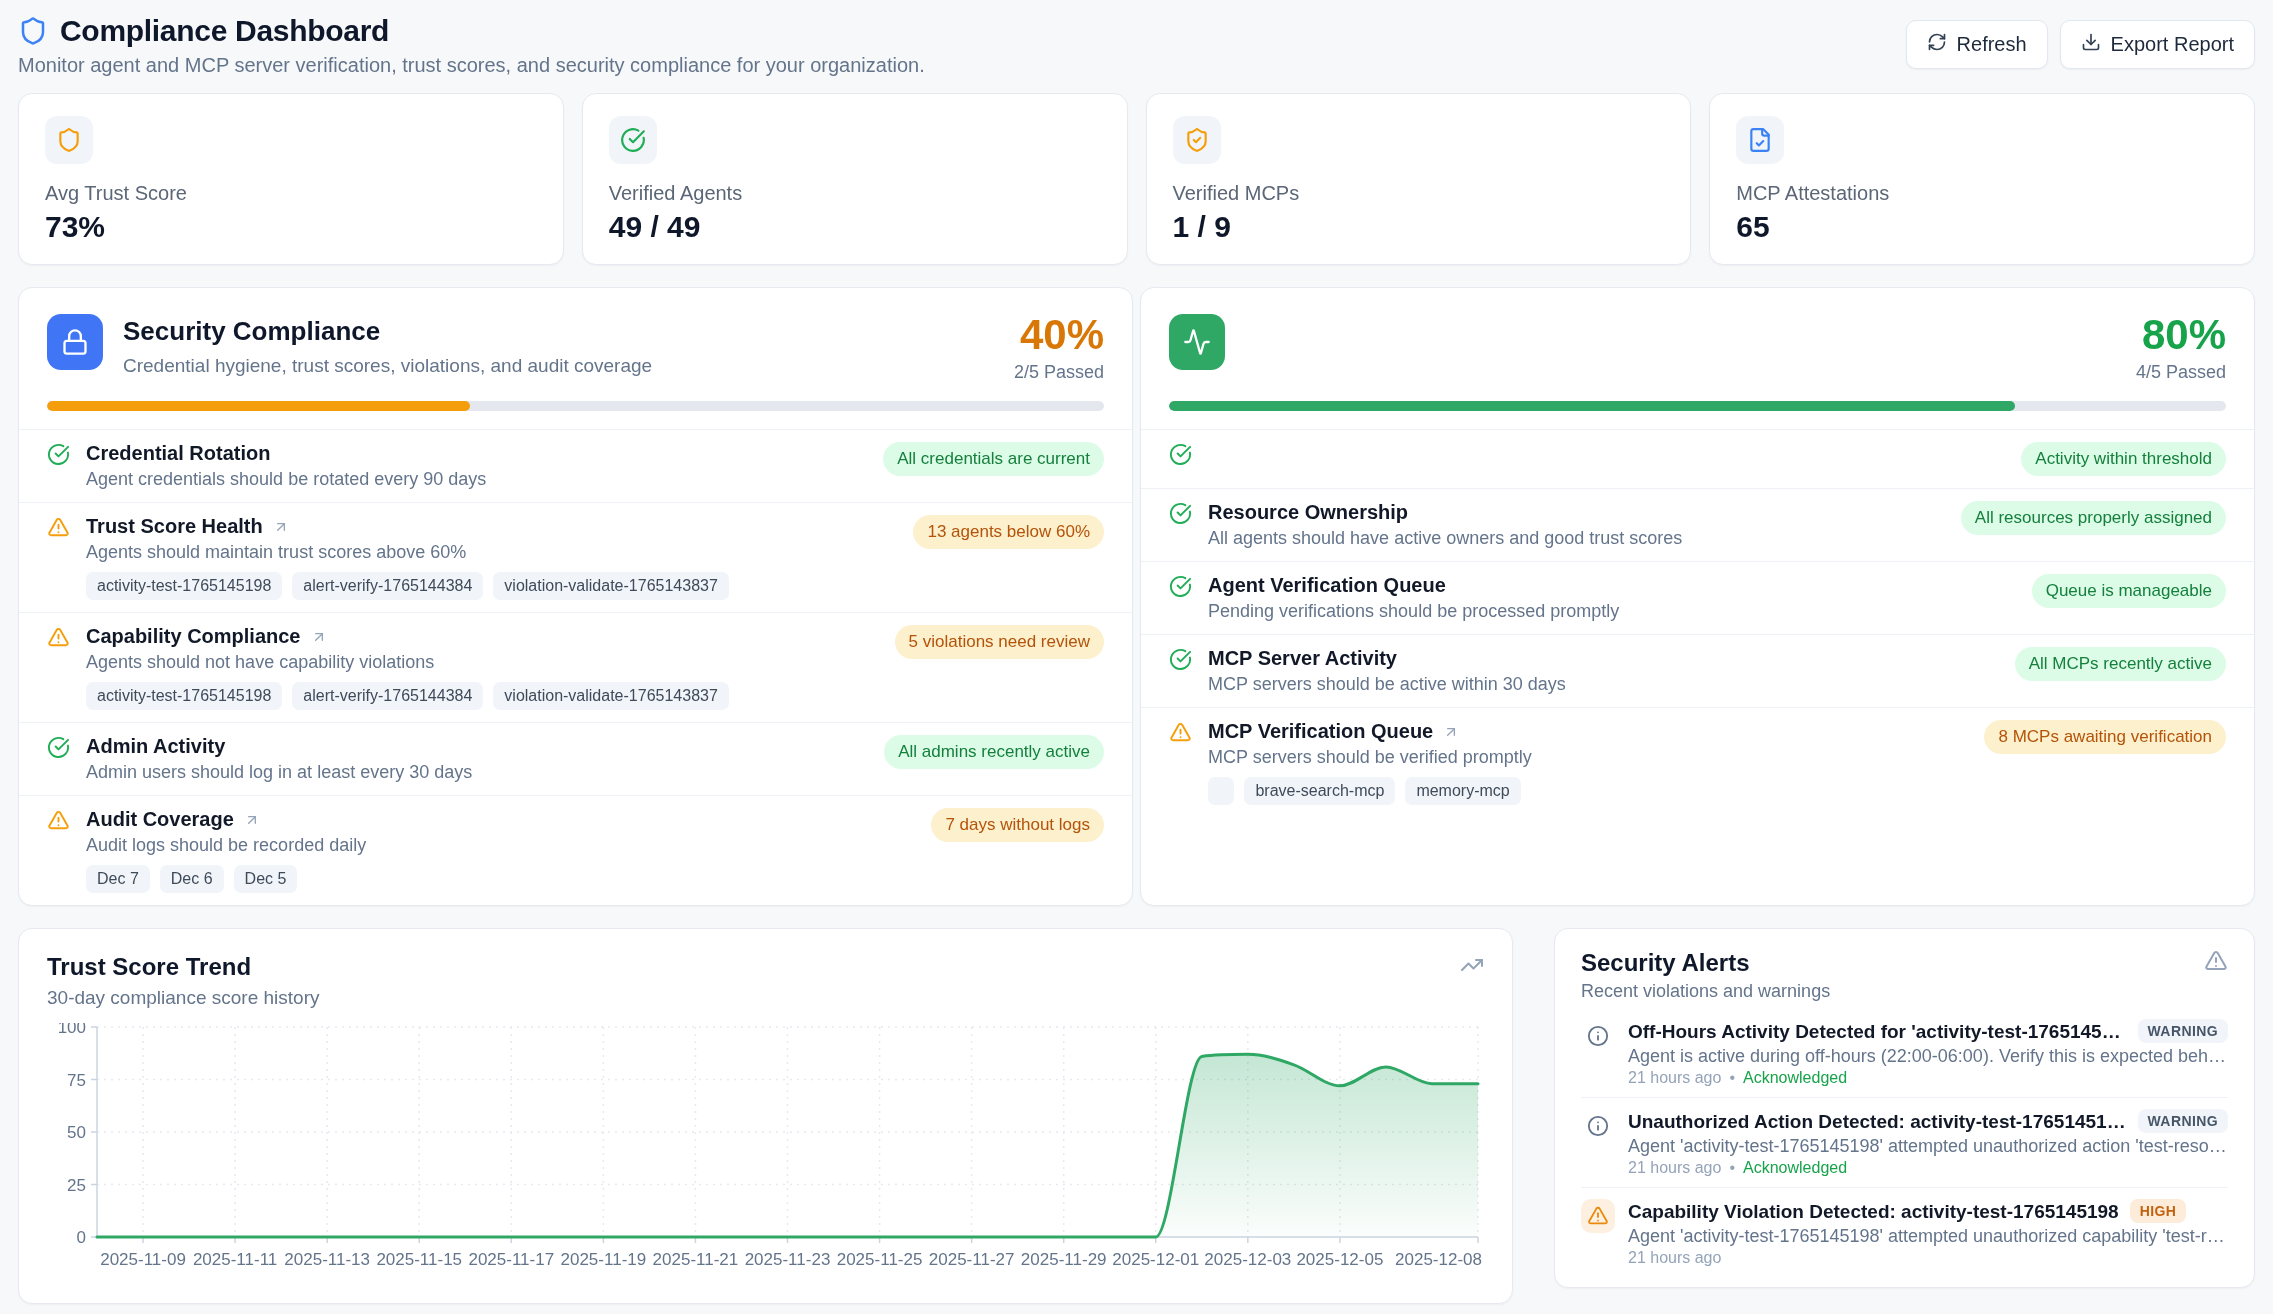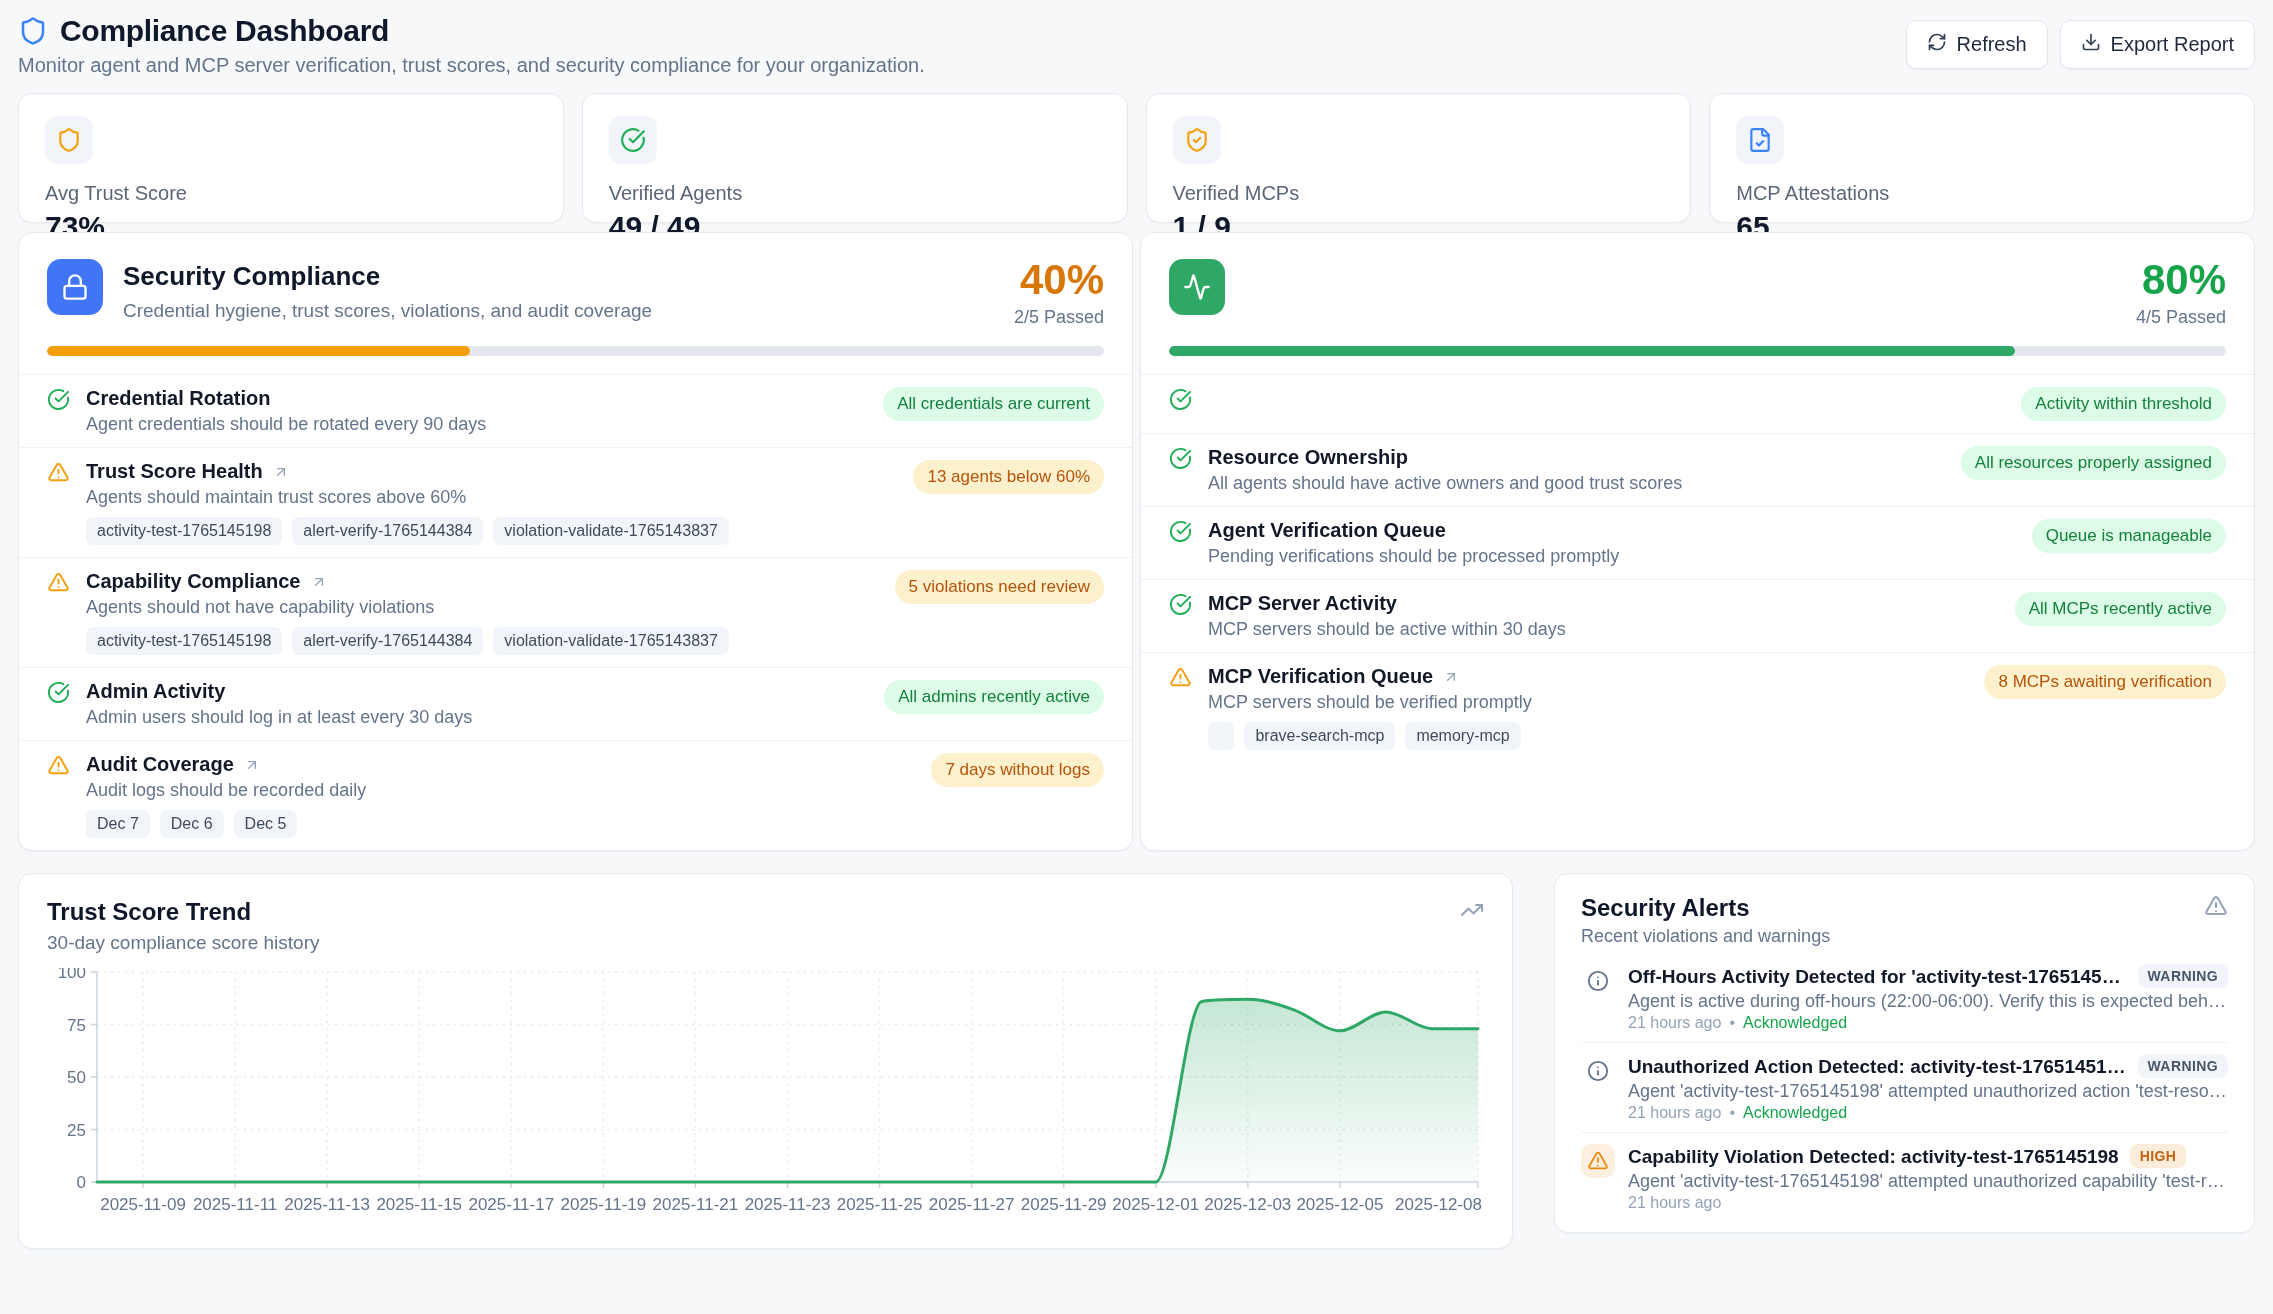--- a/index.html
+++ b/index.html
@@ -29,34 +29,34 @@
   .btn svg { width:20px; height:20px; color:#334155; }
 
   
   .panel {
     background:#fff; border:1px solid #e6eaf0; border-radius:14px;
     box-shadow:0 1px 2px rgba(16,24,40,.04);
   }
 
   
   .stats { display:grid; grid-template-columns:repeat(4,1fr); gap:18px; margin-top:16px; }
-  .stat-card { background:#fff; border:1px solid #e6eaf0; border-radius:14px; padding:22px 26px; height:130px; box-shadow:0 1px 2px rgba(16,24,40,.04); }
+  .stat-card { background:#fff; border:1px solid #e6eaf0; border-radius:14px; padding:22px 26px; height:172px; box-shadow:0 1px 2px rgba(16,24,40,.04); }
   .icon-chip { width:48px; height:48px; border-radius:12px; background:#f1f5f9; display:flex; align-items:center; justify-content:center; }
   .icon-chip svg { width:26px; height:26px; }
   .tone-amber { color:#f59e0b; } .tone-green { color:#1fad55; } .tone-blue { color:#3b82f6; }
   .stat-label { margin-top:18px; font-size:20px; color:#5b6676; }
   .stat-value { margin-top:5px; font-size:30px; font-weight:bold; }
 
   
   .section-head { margin-top:24px; }
   .section-head h2 { font-size:24px; font-weight:bold; }
   .section-head p { margin-top:5px; font-size:19px; color:#64748b; }
 
   
-  .compliance-grid { display:grid; grid-template-columns:1fr 1fr; gap:7px; margin-top:9px; align-items:stretch; }
+  .compliance-grid { display:grid; grid-template-columns:1fr 1fr; gap:7px; margin-top:22px; align-items:stretch; }
   .cc-header { display:flex; align-items:flex-start; gap:20px; padding:26px 28px 16px; }
   .cc-icon { width:56px; height:56px; border-radius:14px; color:#fff; display:flex; align-items:center; justify-content:center; flex:none; }
   .cc-icon svg { width:28px; height:28px; }
   .cc-heading h3 { font-size:26px; font-weight:bold; margin-top:2px; }
   .cc-heading p { margin-top:8px; font-size:19px; color:#64748b; }
   .cc-score { margin-left:auto; text-align:right; }
   .cc-percent { font-size:42px; font-weight:bold; line-height:1; }
   .cc-passed { margin-top:6px; font-size:18px; color:#64748b; }
   .cc-progress { padding:2px 28px 18px; }
   .track { height:10px; background:#e4e8ee; border-radius:6px; overflow:hidden; }

